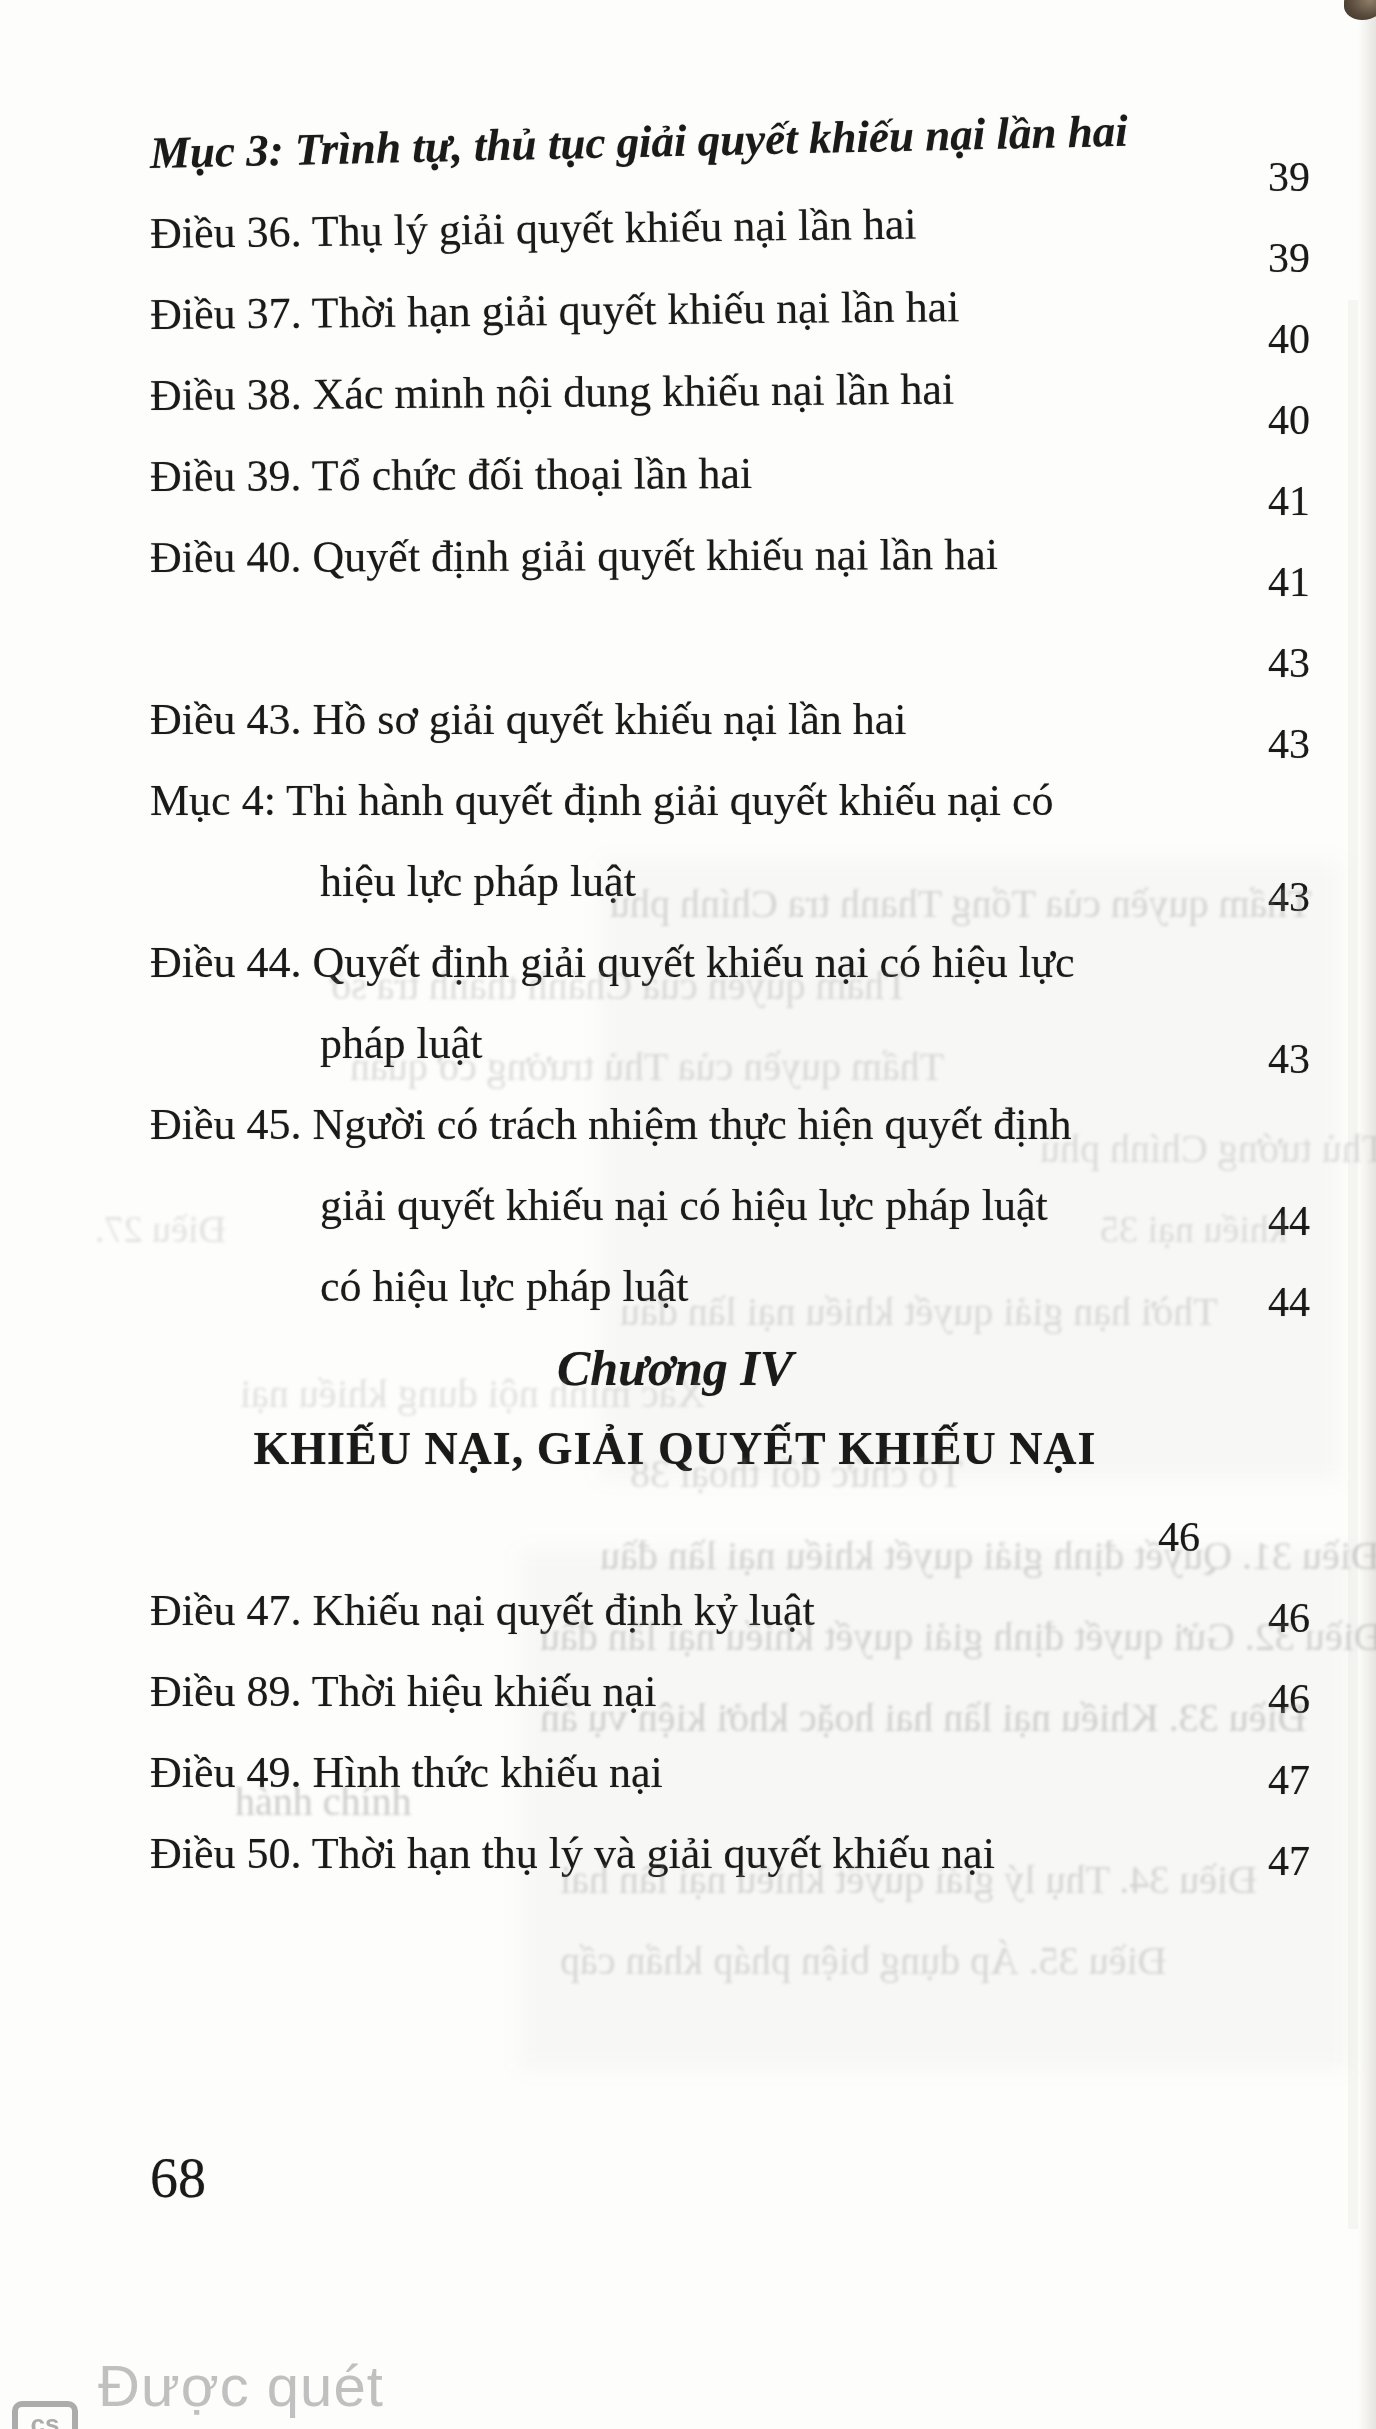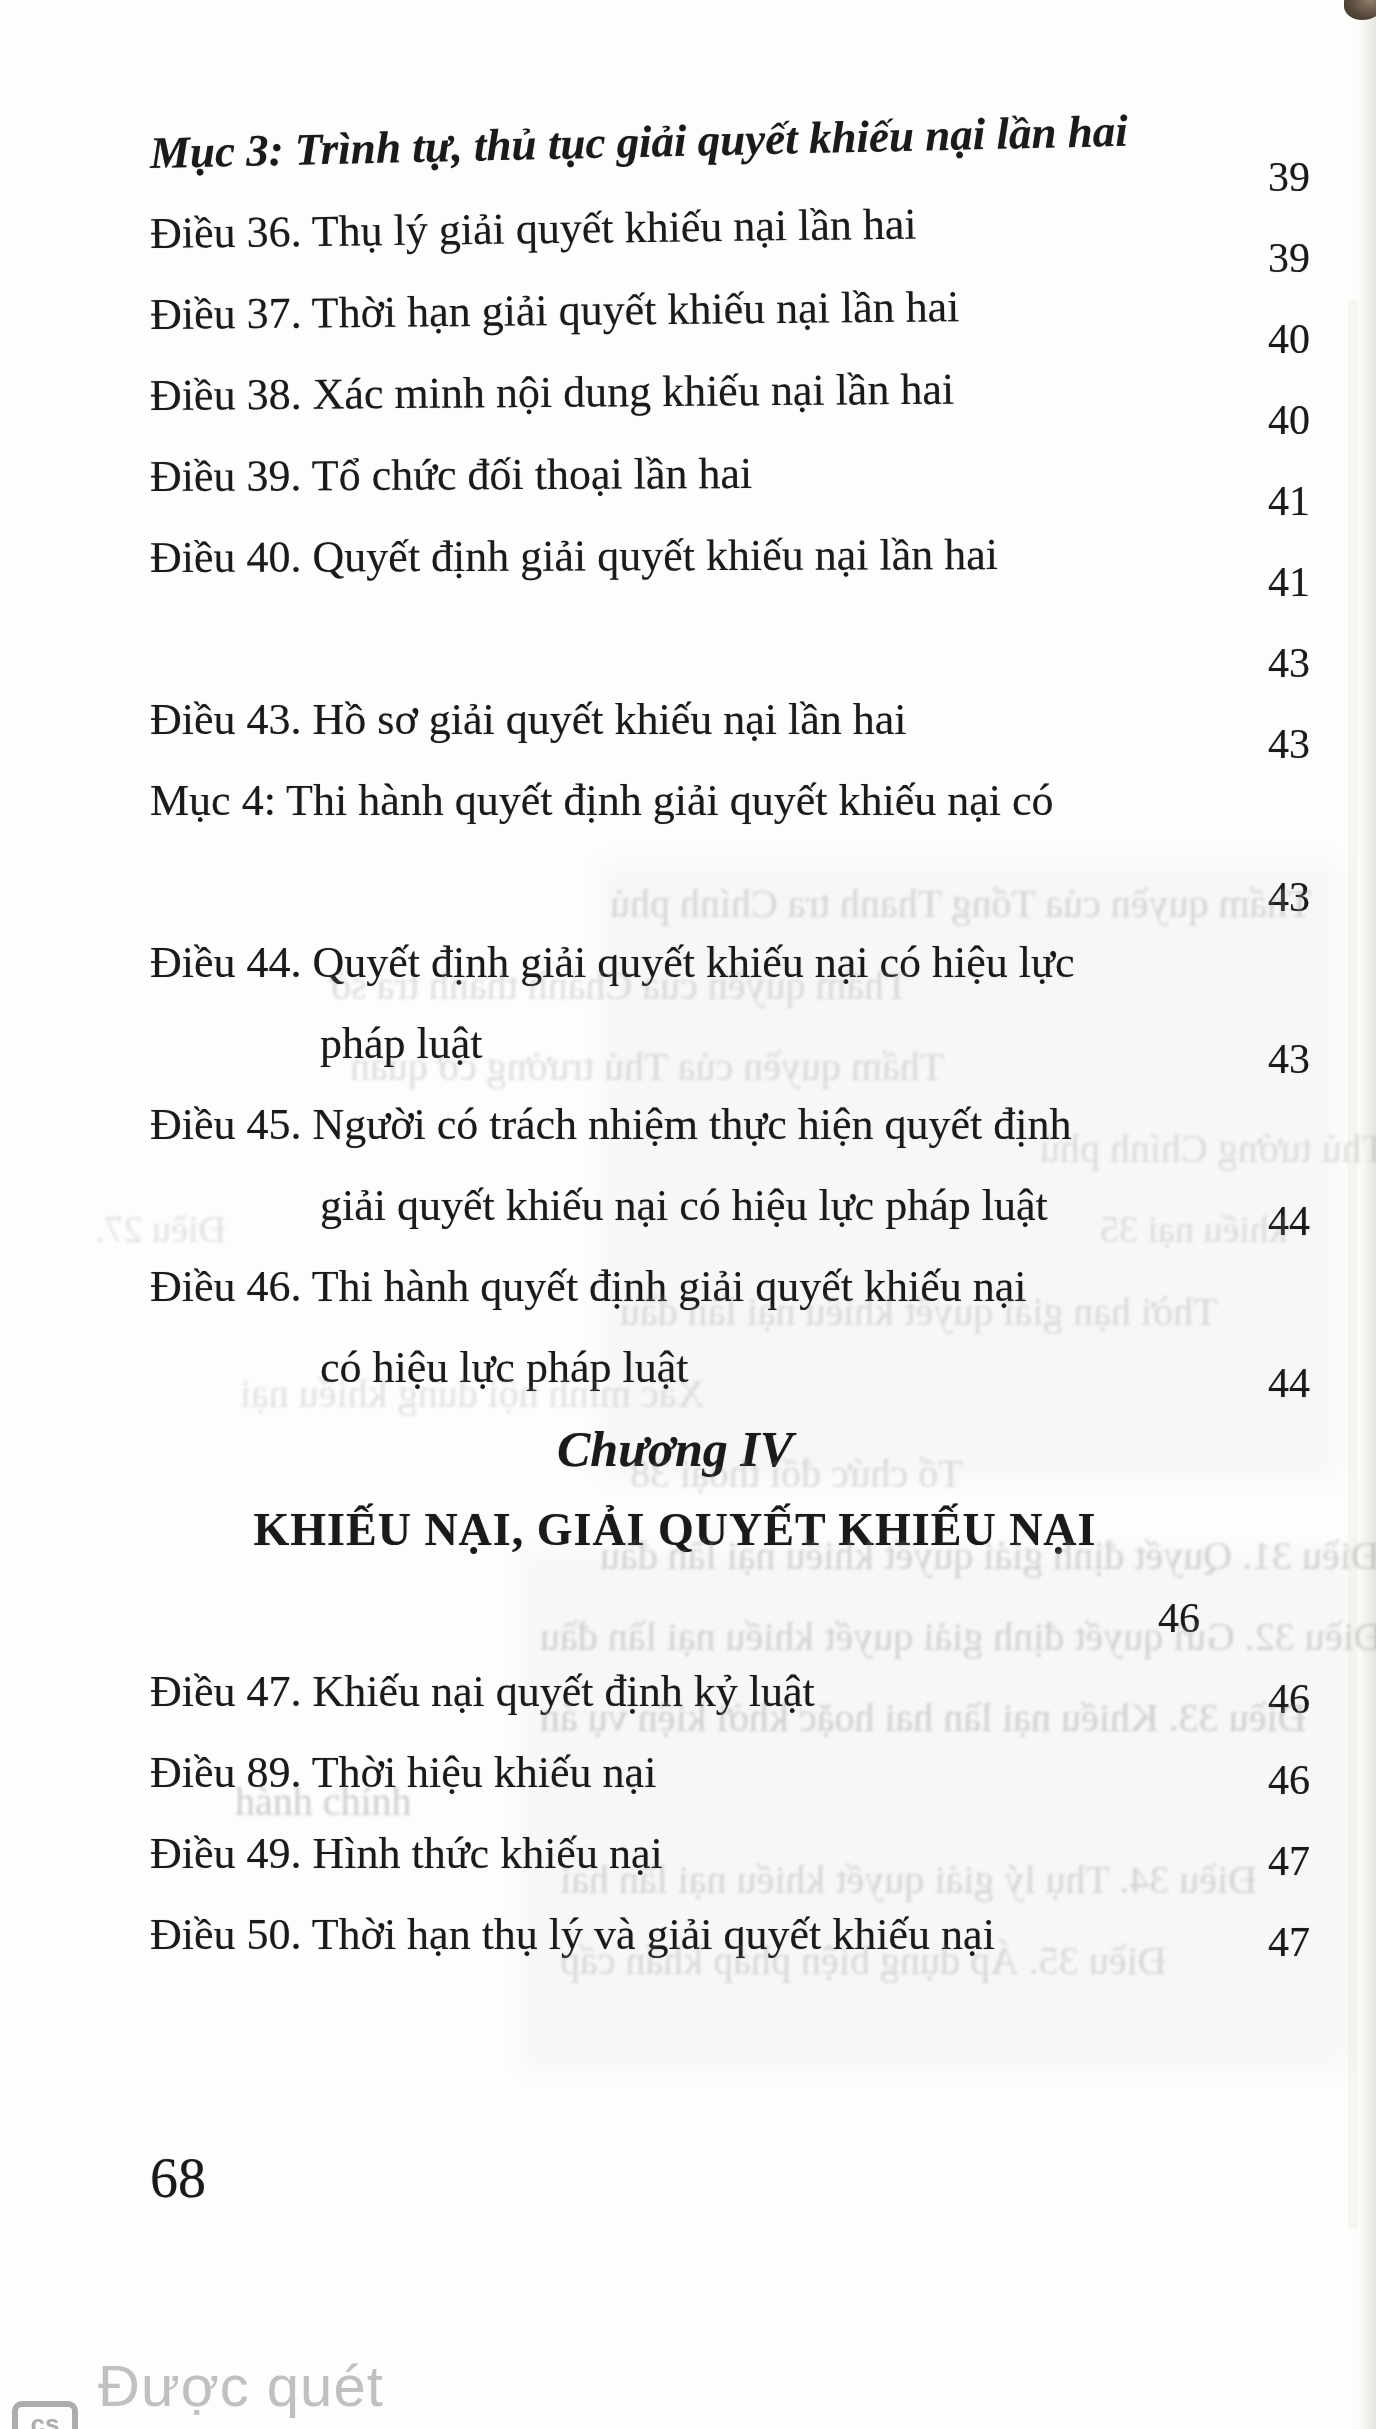--- a/index.html
+++ b/index.html
@@ -128,41 +128,38 @@
   </div>
       <div class="line kind-item">
     <span class="txt">Điều 43. Hồ sơ giải quyết khiếu nại lần hai</span>
     <span class="num" style="top: calc(50% + 24px);">43</span>
   </div>
       <div class="line kind-section">
     <span class="txt">Mục 4: Thi hành quyết định giải quyết khiếu nại có</span>
 
   </div>
       <div class="line kind-cont">
+    <span class="txt">hiệu lực pháp luật</span>
     <span class="num" style="top: calc(50% + 15px);">43</span>
   </div>
       <div class="line kind-item">
     <span class="txt">Điều 44. Quyết định giải quyết khiếu nại có hiệu lực</span>
 
   </div>
       <div class="line kind-cont">
     <span class="txt">pháp luật</span>
     <span class="num" style="top: calc(50% + 15px);">43</span>
   </div>
       <div class="line kind-item">
     <span class="txt">Điều 45. Người có trách nhiệm thực hiện quyết định</span>
 
   </div>
       <div class="line kind-cont">
     <span class="txt">giải quyết khiếu nại có hiệu lực pháp luật</span>
     <span class="num" style="top: calc(50% + 15px);">44</span>
-  </div>
-      <div class="line kind-item">
-    <span class="txt">Điều 46. Thi hành quyết định giải quyết khiếu nại</span>
-
   </div>
       <div class="line kind-cont">
     <span class="txt">có hiệu lực pháp luật</span>
     <span class="num" style="top: calc(50% + 15px);">44</span>
   </div>
       <div class="line kind-chapter centered">
     <span class="txt">Chương IV</span>
 
   </div>
       <div class="line kind-chapter-upper centered">

